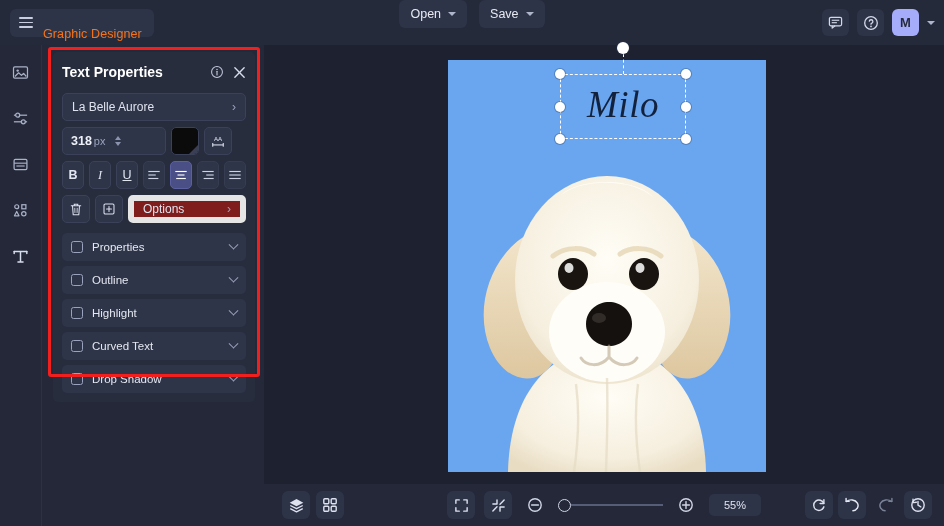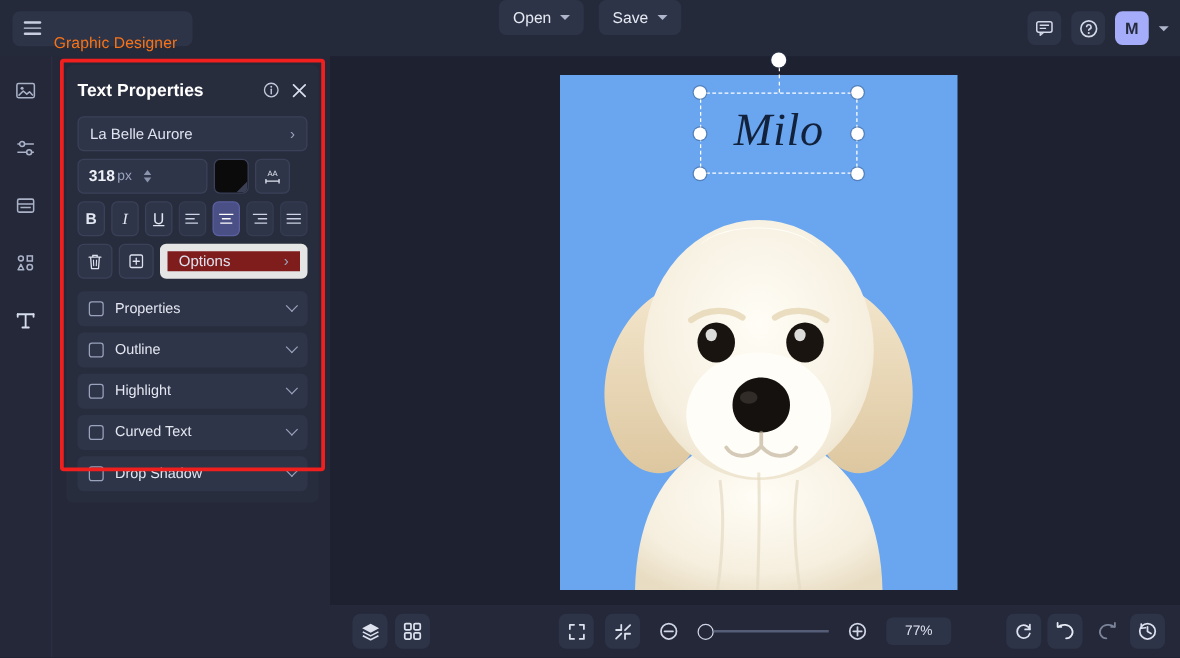--- a/index.html
+++ b/index.html
@@ -555,21 +555,21 @@
         <span class="knob"></span>
         <span class="track"></span>
       </div>
       <div class="bb-btn">
         <svg width="16" height="16" viewBox="0 0 16 16">
           <circle cx="8" cy="8" r="6.2" fill="none" stroke="#cfd5e6" stroke-width="1.4"></circle>
           <line x1="4.6" y1="8" x2="11.4" y2="8" stroke="#cfd5e6" stroke-width="1.4" stroke-linecap="round"></line>
           <line x1="8" y1="4.6" x2="8" y2="11.4" stroke="#cfd5e6" stroke-width="1.4" stroke-linecap="round"></line>
         </svg>
       </div>
-      <div class="zoom-pill">77%</div>
+      <div class="zoom-pill">55%</div>
     </div>
 
     <div id="bb-right">
       <div class="bb-btn filled">
         <svg width="16" height="16" viewBox="0 0 16 16">
           <path d="M12.8 6.4 A5.2 5.2 0 1 0 12.9 9.8" fill="none" stroke="#dde1ee" stroke-width="1.4" stroke-linecap="round"></path>
           <path d="M12.9 2.6 L12.9 6.5 L9.1 6.5" fill="none" stroke="#dde1ee" stroke-width="1.4" stroke-linecap="round" stroke-linejoin="round"></path>
         </svg>
       </div>
       <div class="bb-btn filled">

